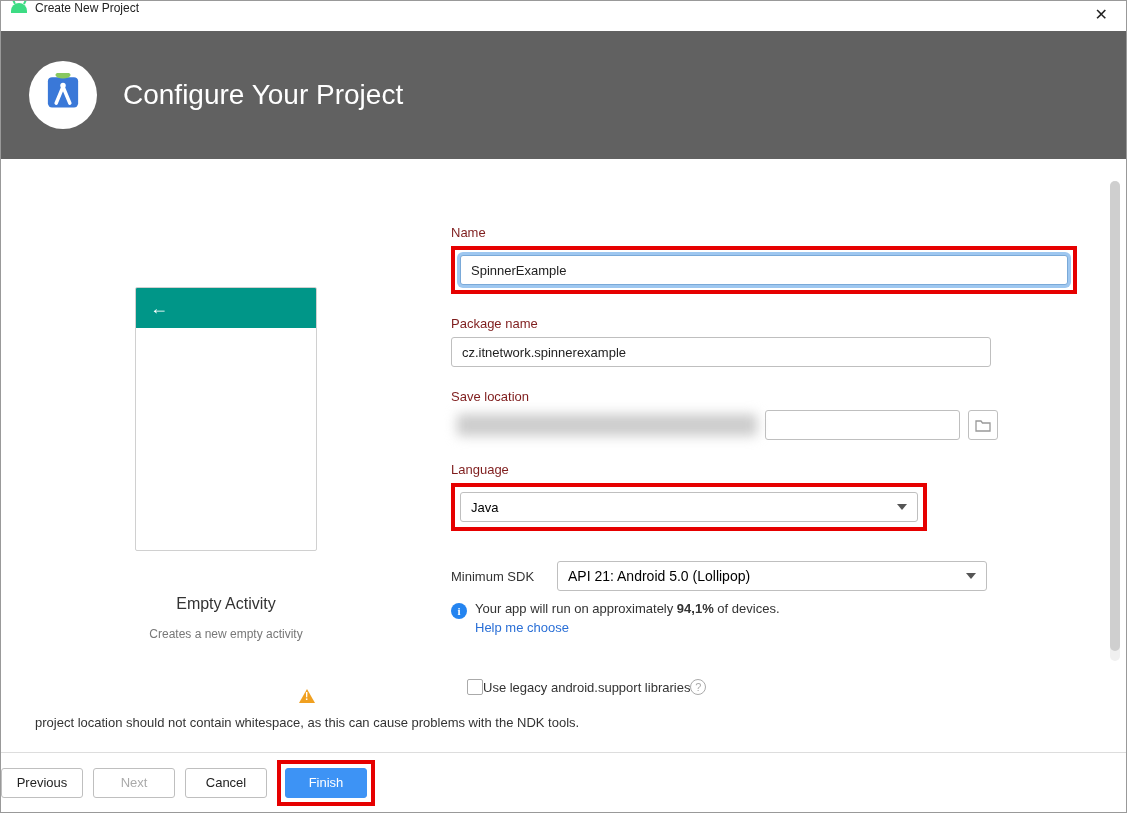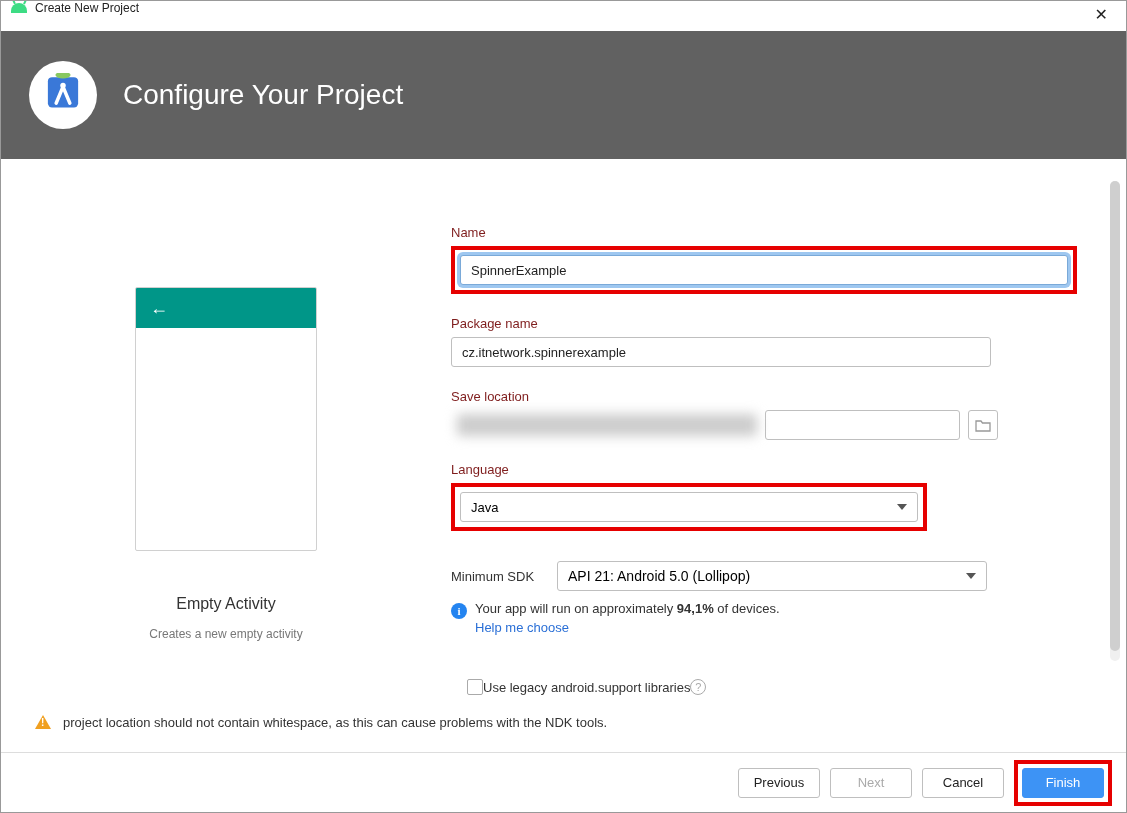--- a/index.html
+++ b/index.html
@@ -51,29 +51,29 @@
   .sdk-select { flex: 1; max-width: 430px; }
 
   .info-row { display: flex; align-items: flex-start; gap: 8px; margin-top: 10px; margin-left: 0; font-size: 13px; color: #333; }
   .info-i { width: 16px; height: 16px; border-radius: 50%; background: #2484f0; color: #fff; font-size: 11px; font-weight: bold; display: flex; align-items: center; justify-content: center; font-family: Georgia, serif; flex-shrink: 0; margin-top: 2px; }
   .info-link { color: #2a6fd6; cursor: pointer; display: block; margin-top: 4px; }
 
   .checkbox-row { display: flex; align-items: center; gap: 0; margin-top: 44px; font-size: 13px; color: #333; padding-left: 16px; }
   .chk { width: 16px; height: 16px; border: 1px solid #aaa; border-radius: 2px; background: #fff; cursor: pointer; }
   .help-q { width: 16px; height: 16px; border-radius: 50%; border: 1.5px solid #aaa; color: #aaa; font-size: 11px; display: flex; align-items: center; justify-content: center; cursor: pointer; }
 
-  .warn-row { position: absolute; left: 34px; bottom: 82px; display: flex; align-items: flex-start; gap: 12px; font-size: 13px; color: #333; }
+  .warn-row { position: absolute; left: 34px; bottom: 82px; display: flex; align-items: center; gap: 12px; font-size: 13px; color: #333; flex-direction: column; }
   .warn-tri { width: 0; height: 0; border-left: 8px solid transparent; border-right: 8px solid transparent; border-bottom: 14px solid #f0a020; position: relative; }
   .warn-tri::after { content: "!"; position: absolute; top: 2px; left: -2px; font-size: 10px; font-weight: bold; color: #fff; }
 
   .scrollbar { position: absolute; top: 180px; right: 6px; width: 10px; height: 480px; background: #f0f0f0; border-radius: 5px; }
   .scroll-thumb { position: absolute; top: 0; width: 10px; height: 470px; background: #cfcfcf; border-radius: 5px; }
 
   
-  .button-bar { position: absolute; left: 0; right: 0; bottom: 0; height: 60px; border-top: 1px solid #ddd; display: flex; align-items: center; justify-content: flex-end; gap: 10px; padding-right: 14px; background: #fff; }
+  .button-bar { position: absolute; left: 0; right: 0; bottom: 0; height: 60px; border-top: 1px solid #ddd; display: flex; align-items: center; gap: 10px; padding-right: 14px; background: #fff; }
   .btn { height: 30px; min-width: 82px; border: 1px solid #bfbfbf; border-radius: 3px; background: #fff; font-size: 13px; color: #222; display: flex; align-items: center; justify-content: center; cursor: pointer; }
   .btn.disabled { color: #aaa; cursor: default; }
   .btn.primary { background: #3d93f5; border-color: #3d93f5; color: #fff; font-weight: 500; }
   .finish-wrap { padding: 4px; border: 4px solid #e60000; }
 </style>
 </head>
 <body>
 
 <div class="titlebar">
   <div class="titlebar-left">

